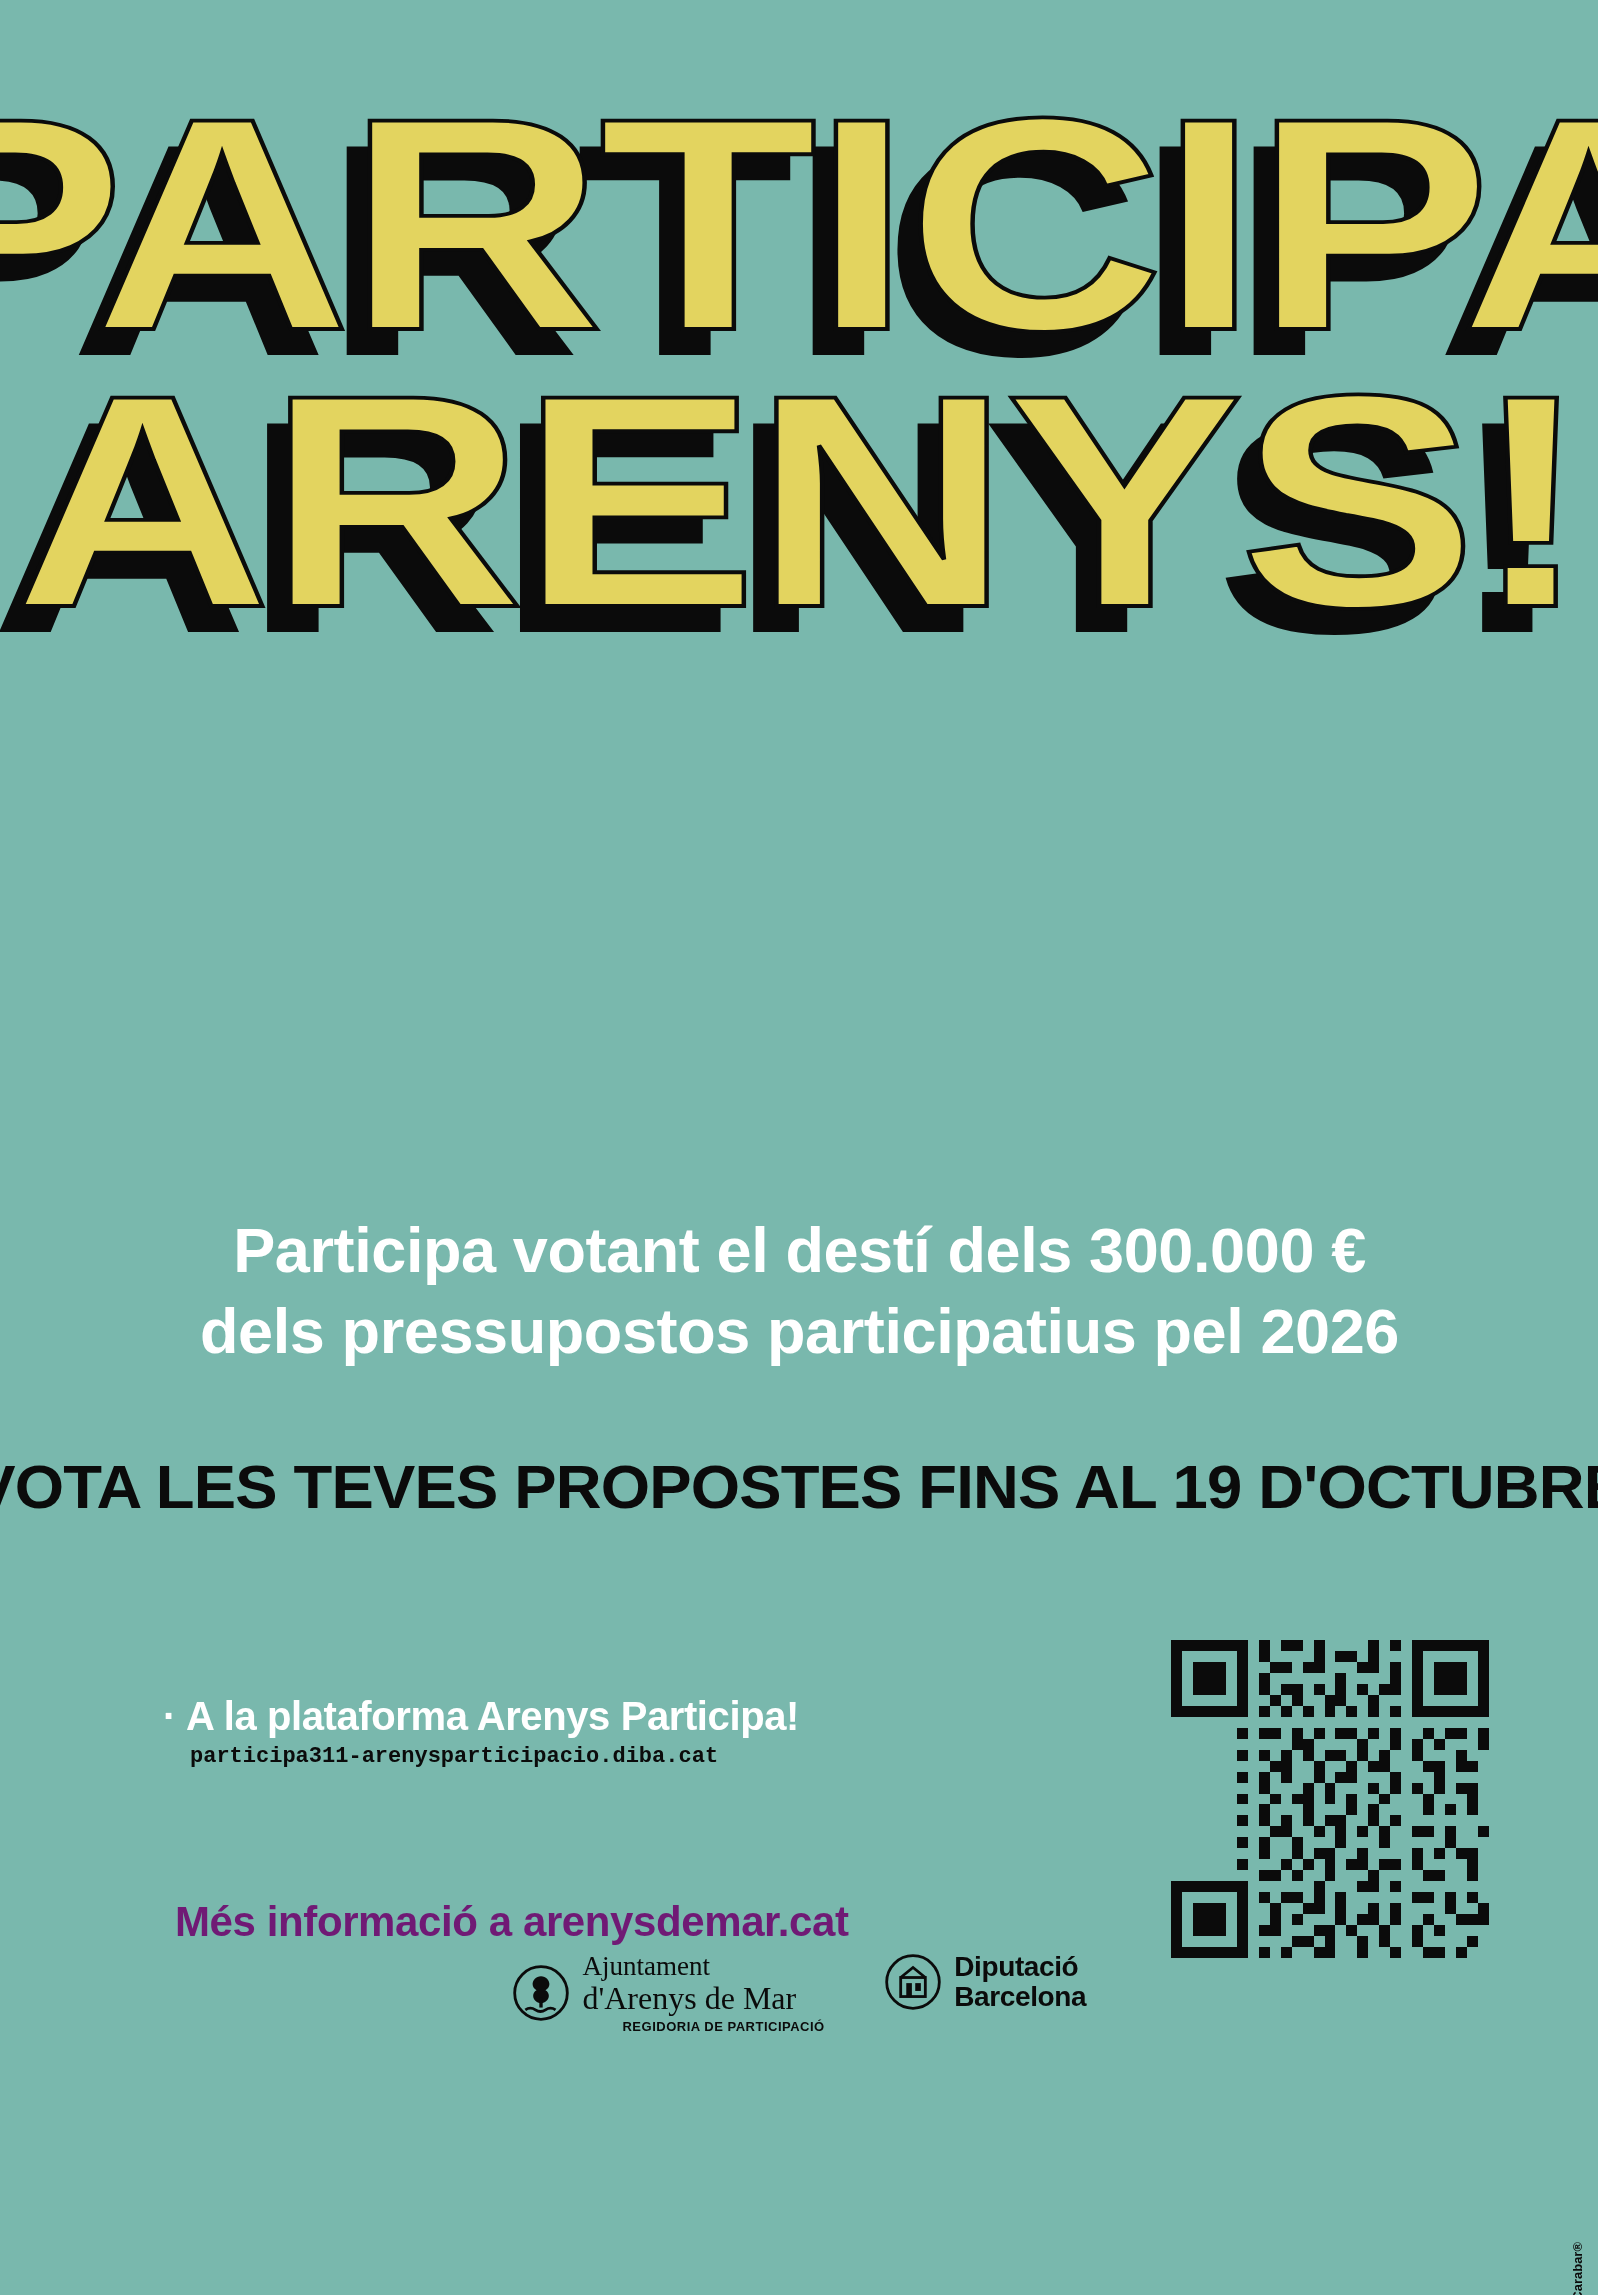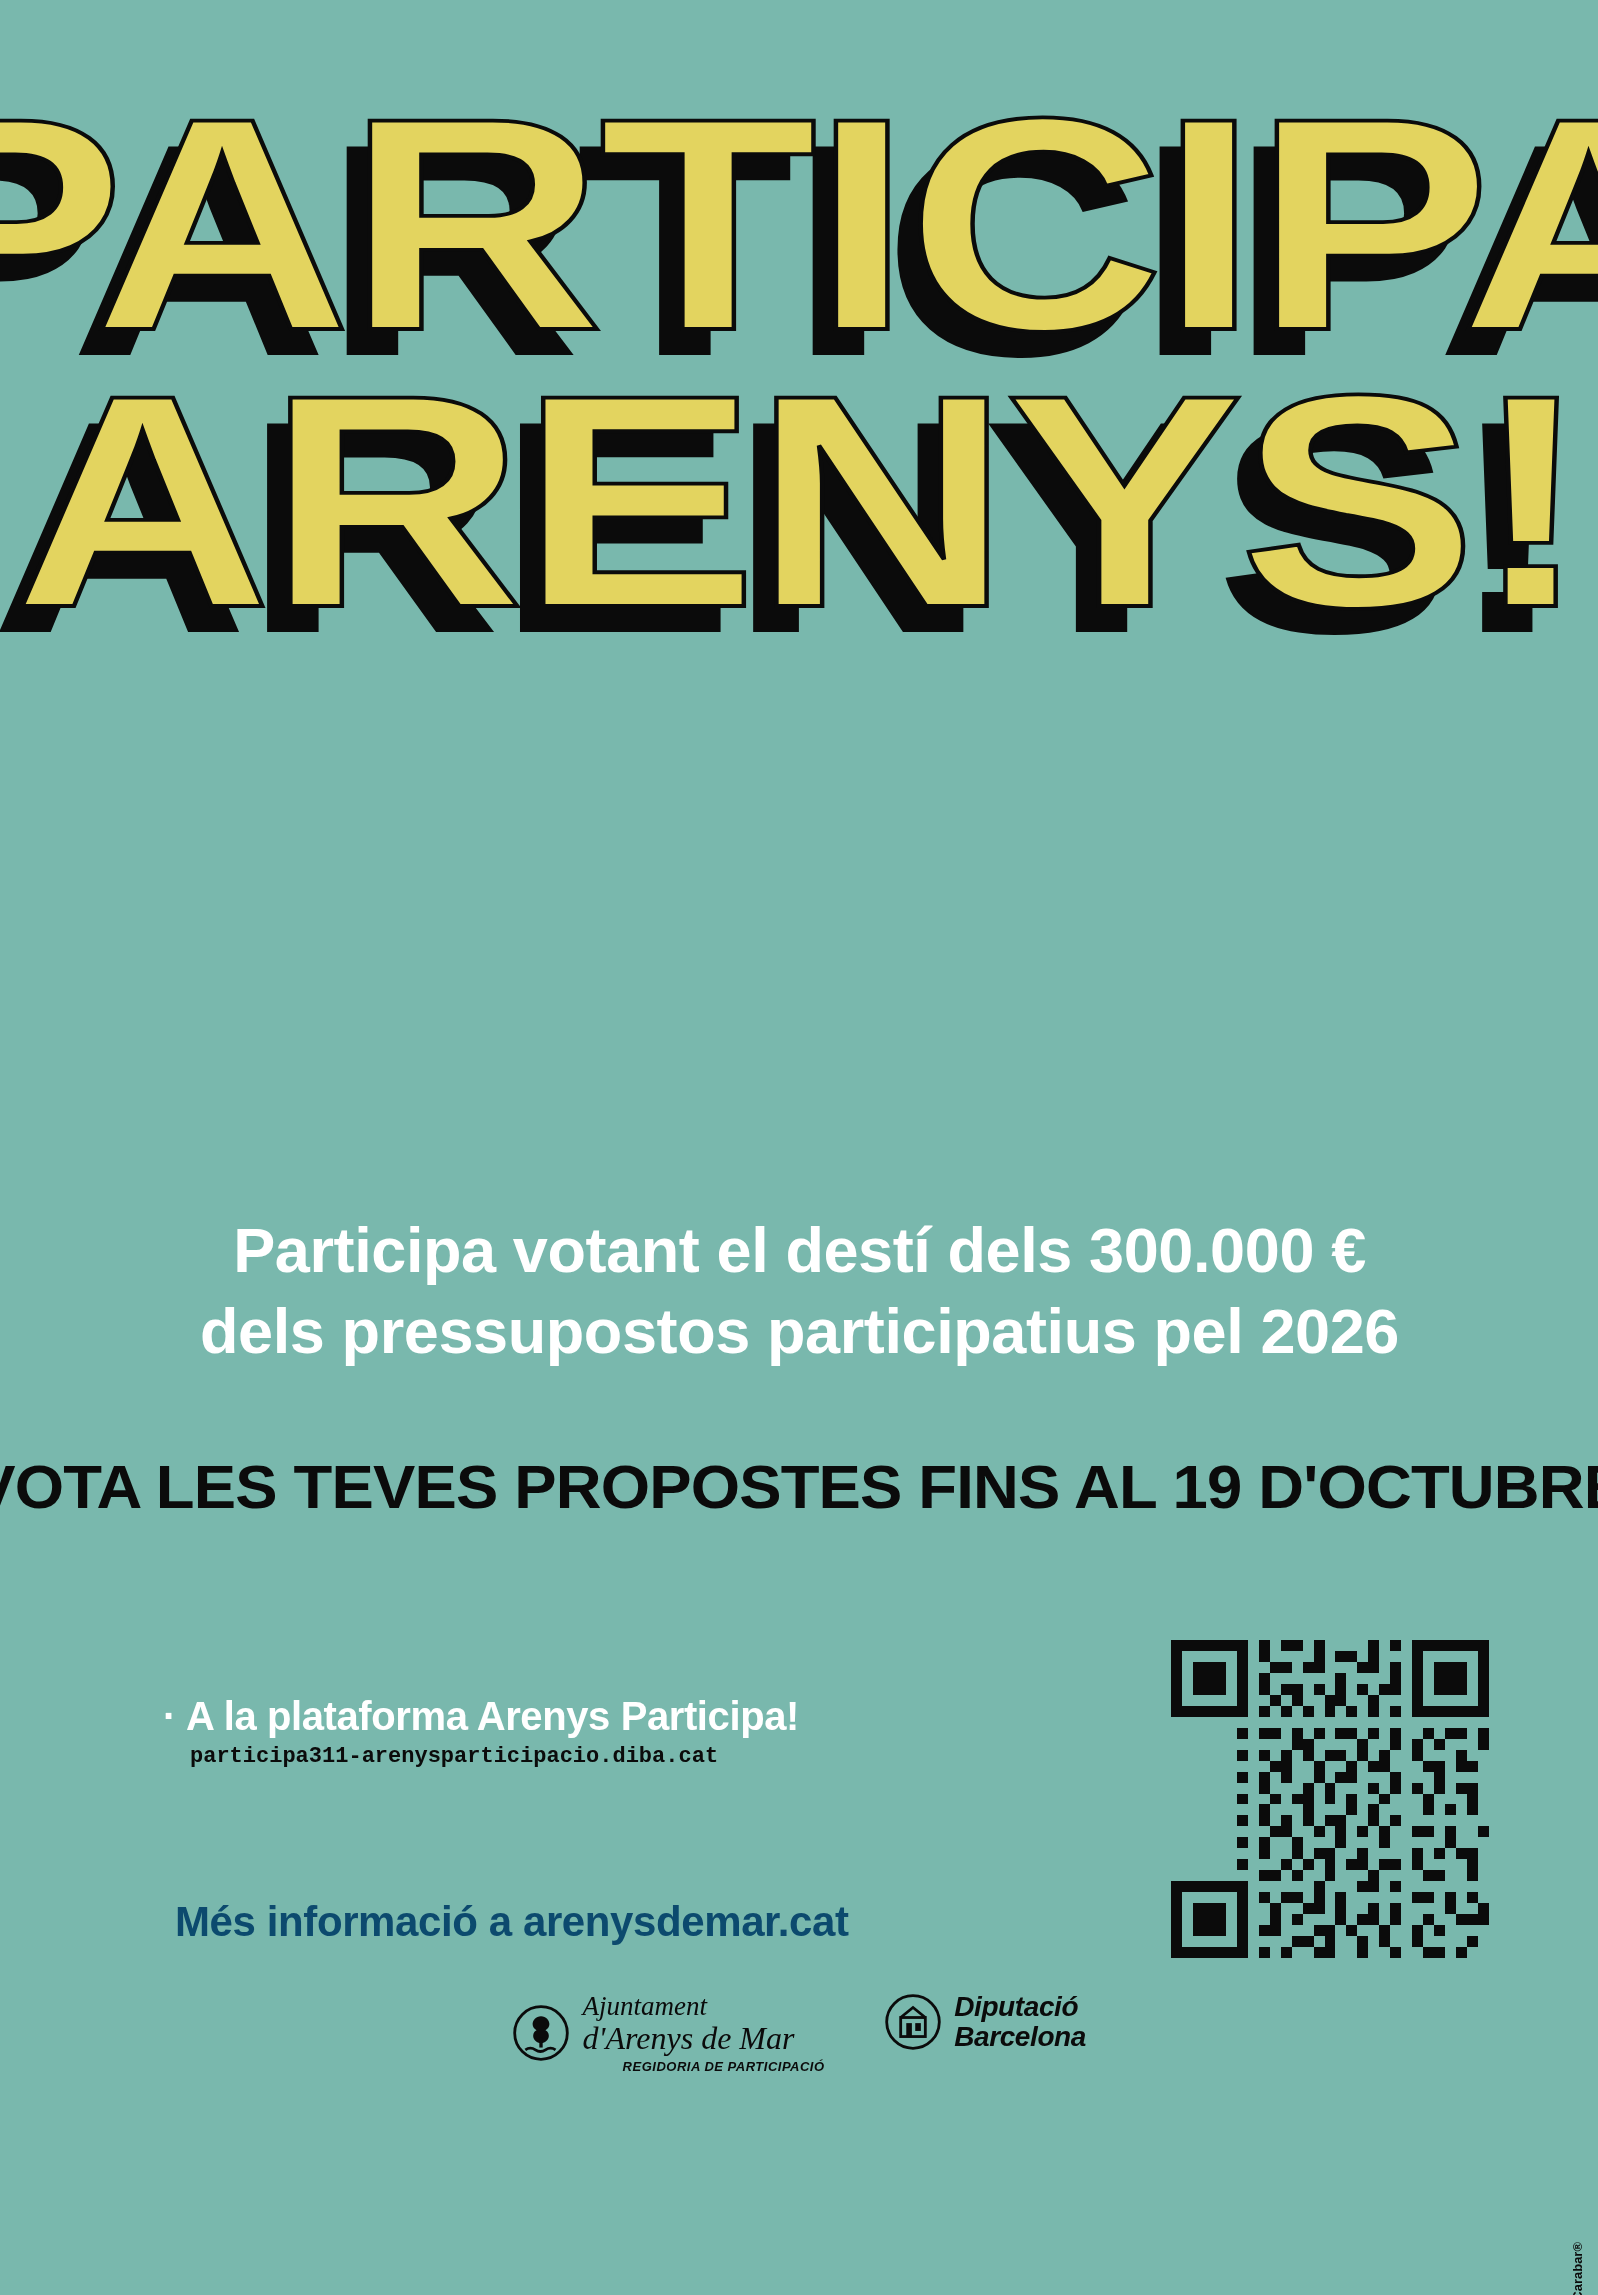--- a/index.html
+++ b/index.html
@@ -131,21 +131,21 @@
     letter-spacing: 0px;
     margin: 4.5px 0 23px 27px;
     font-family: Liberation Mono, monospace;
   }
   .bullet-row.second { margin-top: 19.7px; }
 
   .more-info {
     position: absolute;
     left: 175px;
     top: 1898px;
-    color: #0c4a6e;
+    color: #701a75;
     font-weight: 700;
     font-size: 42px;
     letter-spacing: -0.4px;
     white-space: nowrap;
   }
 
   
   .qr-wrap {
     position: absolute;
     left: 1171px;
@@ -153,26 +153,25 @@
     width: 318px;
     height: 318px;
     background: #79b8ad;
   }
   .qr-wrap svg { display: block; }
 
   
   .footer {
     position: absolute;
     left: 0; right: 0;
-    top: 1992px;
+    top: 1952px;
     display: flex;
     justify-content: center;
     align-items: flex-start;
     gap: 60px;
-    font-style: italic;
   }
   .logo {
     display: flex;
     align-items: center;
     gap: 13.6px;
     color: #0b0b0b;
   }
   .logo-mark {
     width: 56px;
     height: 56px;

